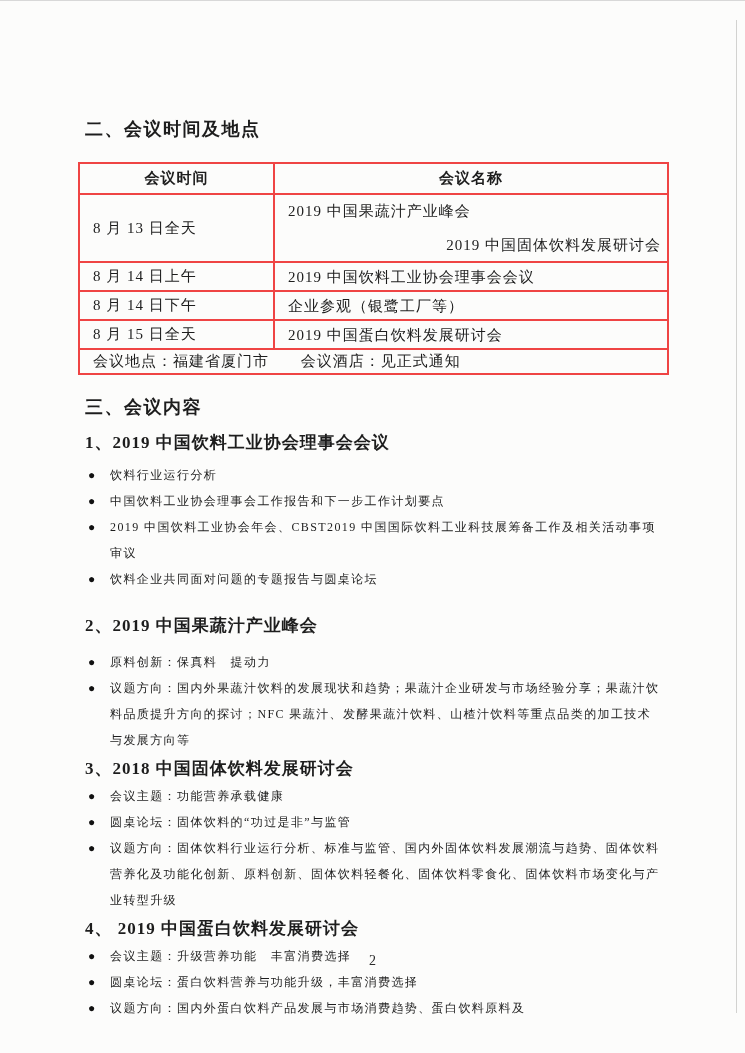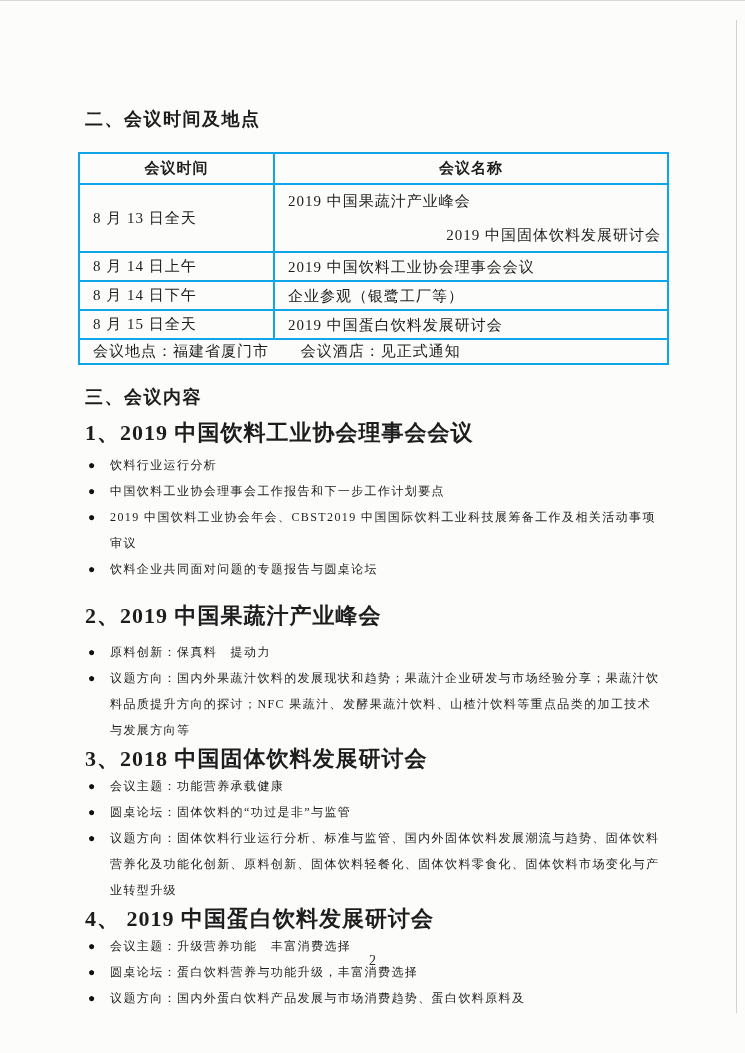--- a/index.html
+++ b/index.html
@@ -21,21 +21,21 @@
     background: #c9c9c9; opacity: .7;
   }
   .page::after {
     content: "";
     position: absolute; top: 20px; bottom: 40px; left: 736px; width: 1px;
     background: #d2d2d0;
   }
   .content {
     position: absolute;
     left: 85px;
-    top: 108px;
+    top: 118px;
     width: 584px;
   }
   .h-major {
     font-size: 18px;
     font-weight: bold;
     letter-spacing: 1.5px;
     line-height: 22px;
   }
   .h-major.first { margin-bottom: 22px; }
   .h-major.second { margin-top: 21px; margin-bottom: 13px; }
@@ -43,21 +43,21 @@
   
   table.schedule {
     border-collapse: collapse;
     margin-left: -7px;
     width: 589px;
     table-layout: fixed;
   }
   table.schedule col.c1 { width: 195px; }
   table.schedule col.c2 { width: 394px; }
   table.schedule th, table.schedule td {
-    border: 2px solid #0ea5e9;
+    border: 2px solid #ef4444;
     font-size: 15px;
     letter-spacing: 1px;
     vertical-align: middle;
   }
   table.schedule th {
     font-weight: bold;
     text-align: center;
     padding: 5px 4px;
     height: 30px;
   }
@@ -68,21 +68,21 @@
   td.names-cell.multi .nm + .nm { margin-top: 14px; text-align: right; }
   tr.tall td { height: 56px; }
   tr.t-footer td {
     height: 24px;
     padding-top: 2px; padding-bottom: 2px;
   }
   tr.t-footer .loc { display: inline-block; width: 203px; }
 
   
   .subtitle {
-    font-size: 22px;
+    font-size: 17px;
     font-weight: bold;
     letter-spacing: 1px;
     line-height: 20px;
     margin-top: 15px;
     margin-bottom: 9px;
   }
   .subtitle.gap-lg { margin-top: 24px; margin-bottom: 13px; }
   .subtitle.gap-sm { margin-top: 6px; margin-bottom: 4px; }
   .bullet-item {
     display: flex;

